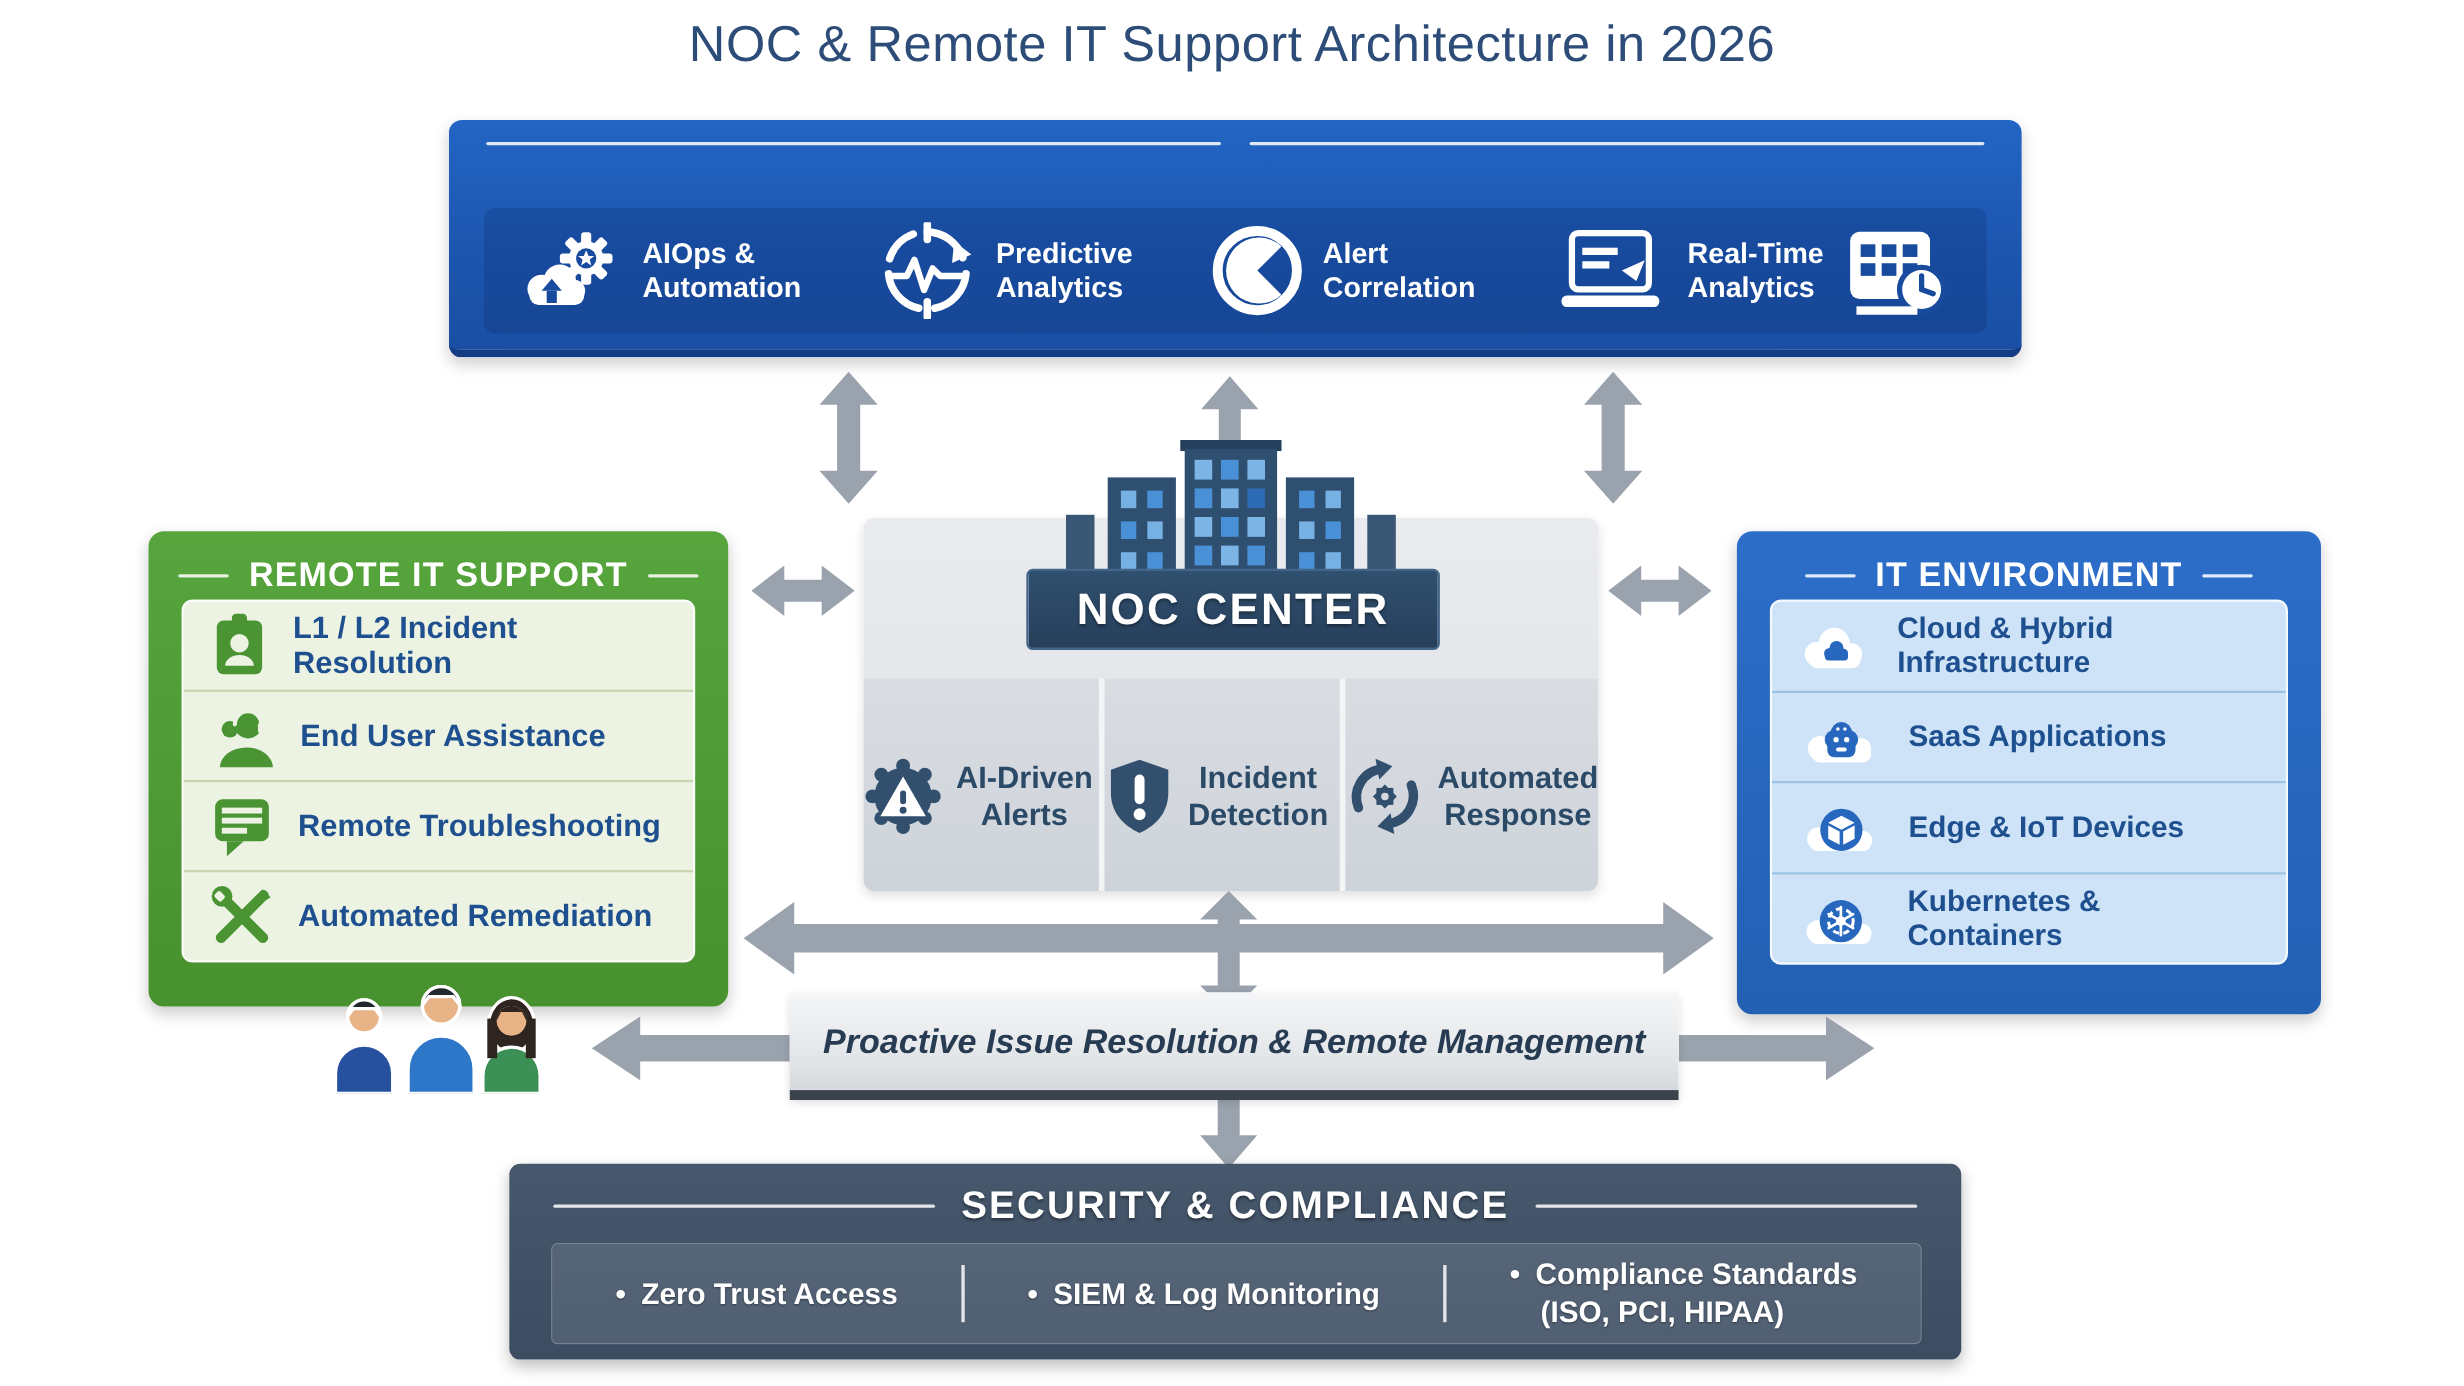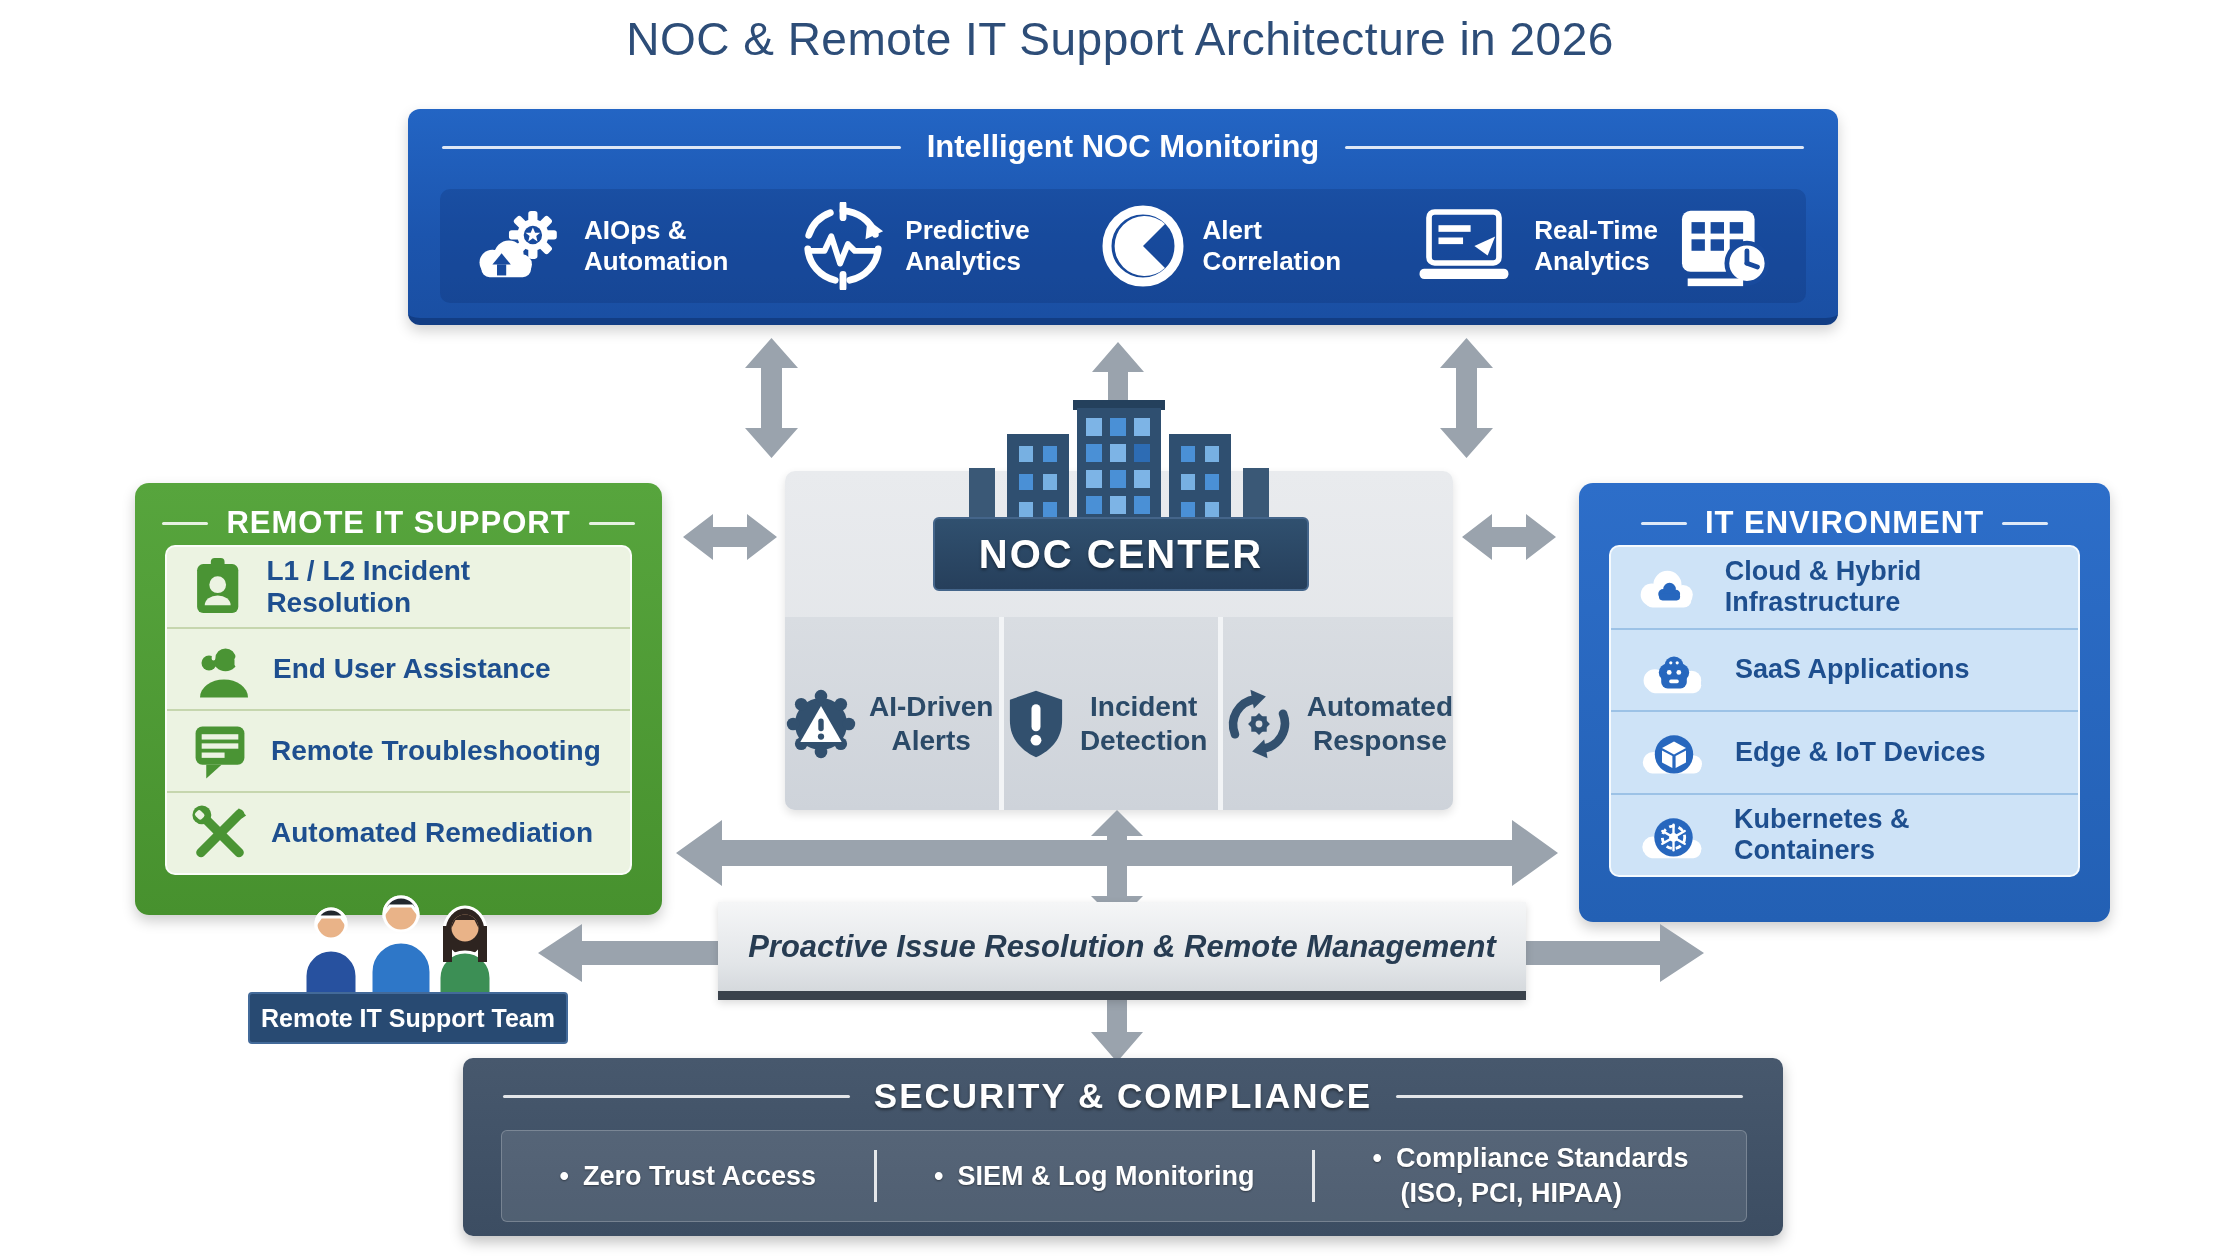--- a/index.html
+++ b/index.html
@@ -102,21 +102,20 @@
 </head>
 <body>
 
 <div class="stage">
 
   <div class="abs main-title">NOC &amp; Remote IT Support Architecture in 2026</div>
 
   <div class="abs monitor-bar">
     <div class="monitor-title">
       <div class="hline"></div>
-      <div>Intelligent NOC Monitoring</div>
       <div class="hline"></div>
     </div>
     <div class="monitor-band">
 
       <div class="mon-item">
         <svg width="92" height="80" viewBox="0 0 100 80">
           <g fill="#ffffff">
             <g transform="translate(64,28)">
               <rect x="-5" y="-26" width="10" height="52" rx="3"></rect>
               <rect x="-5" y="-26" width="10" height="52" rx="3" transform="rotate(45)"></rect>
@@ -492,21 +491,20 @@
       <rect x="185" y="42" width="9" height="36" fill="#2e2420" stroke="none"></rect>
       <circle cx="172" cy="44" r="13.5" fill="#e9b388" stroke="none"></circle>
       <path d="M158.5 44 a13.5 13.5 0 0 1 27 0 l-4 -8 h-19 z" fill="#2e2420" stroke="none"></path>
     </g>
     <g stroke="#ffffff" stroke-width="3">
       <path d="M78 110 V88 a30 30 0 0 1 60 0 v22 z" fill="#2e77c8"></path>
       <circle cx="108" cy="30" r="17" fill="#e9b388"></circle>
       <path d="M91 30 a17 17 0 0 1 34 0 l-6 -8 h-22 z" fill="#22282e"></path>
     </g>
   </svg>
-  <div class="abs team-label">Remote IT Support Team</div>
 
   <div class="abs security-bar">
     <div class="sec-title">
       <div class="hline"></div>
       <div>SECURITY &amp; COMPLIANCE</div>
       <div class="hline"></div>
     </div>
     <div class="sec-inner">
       <div class="sec-item">
         <span>•</span>

